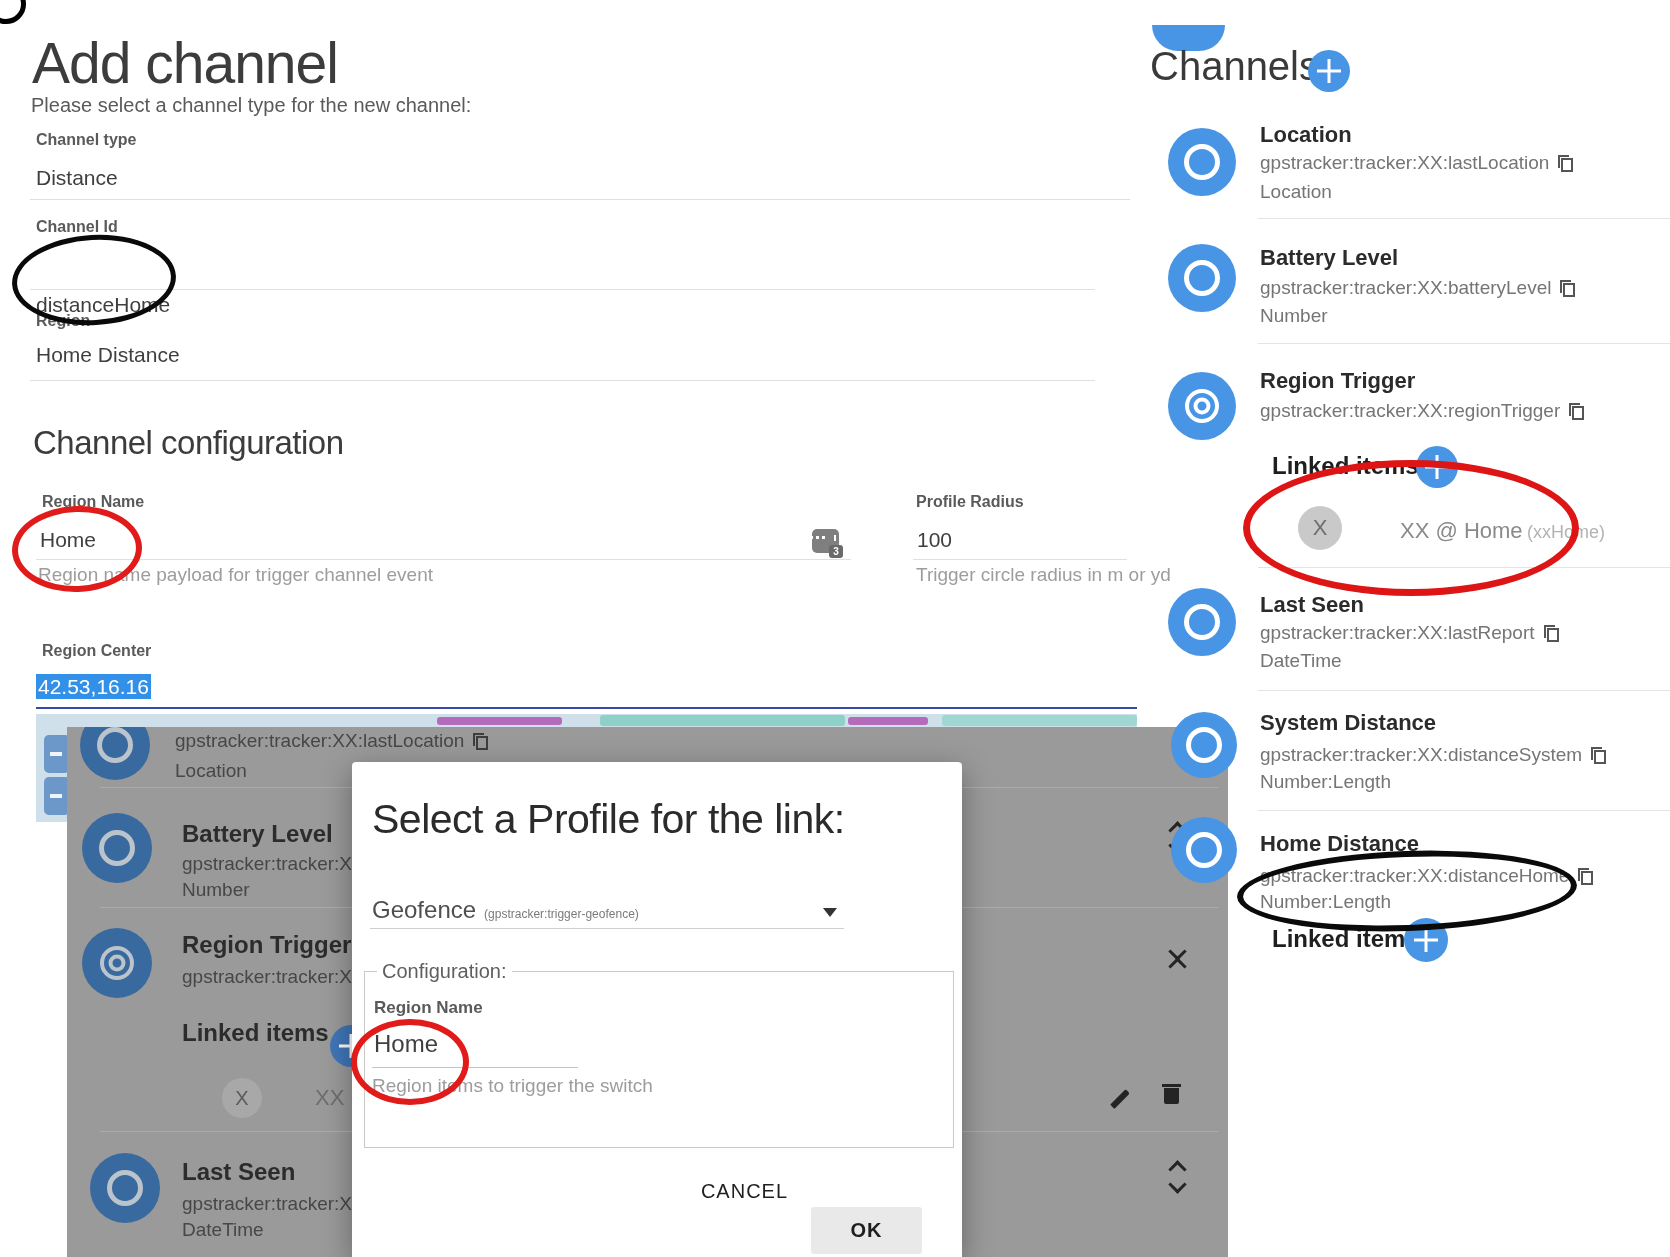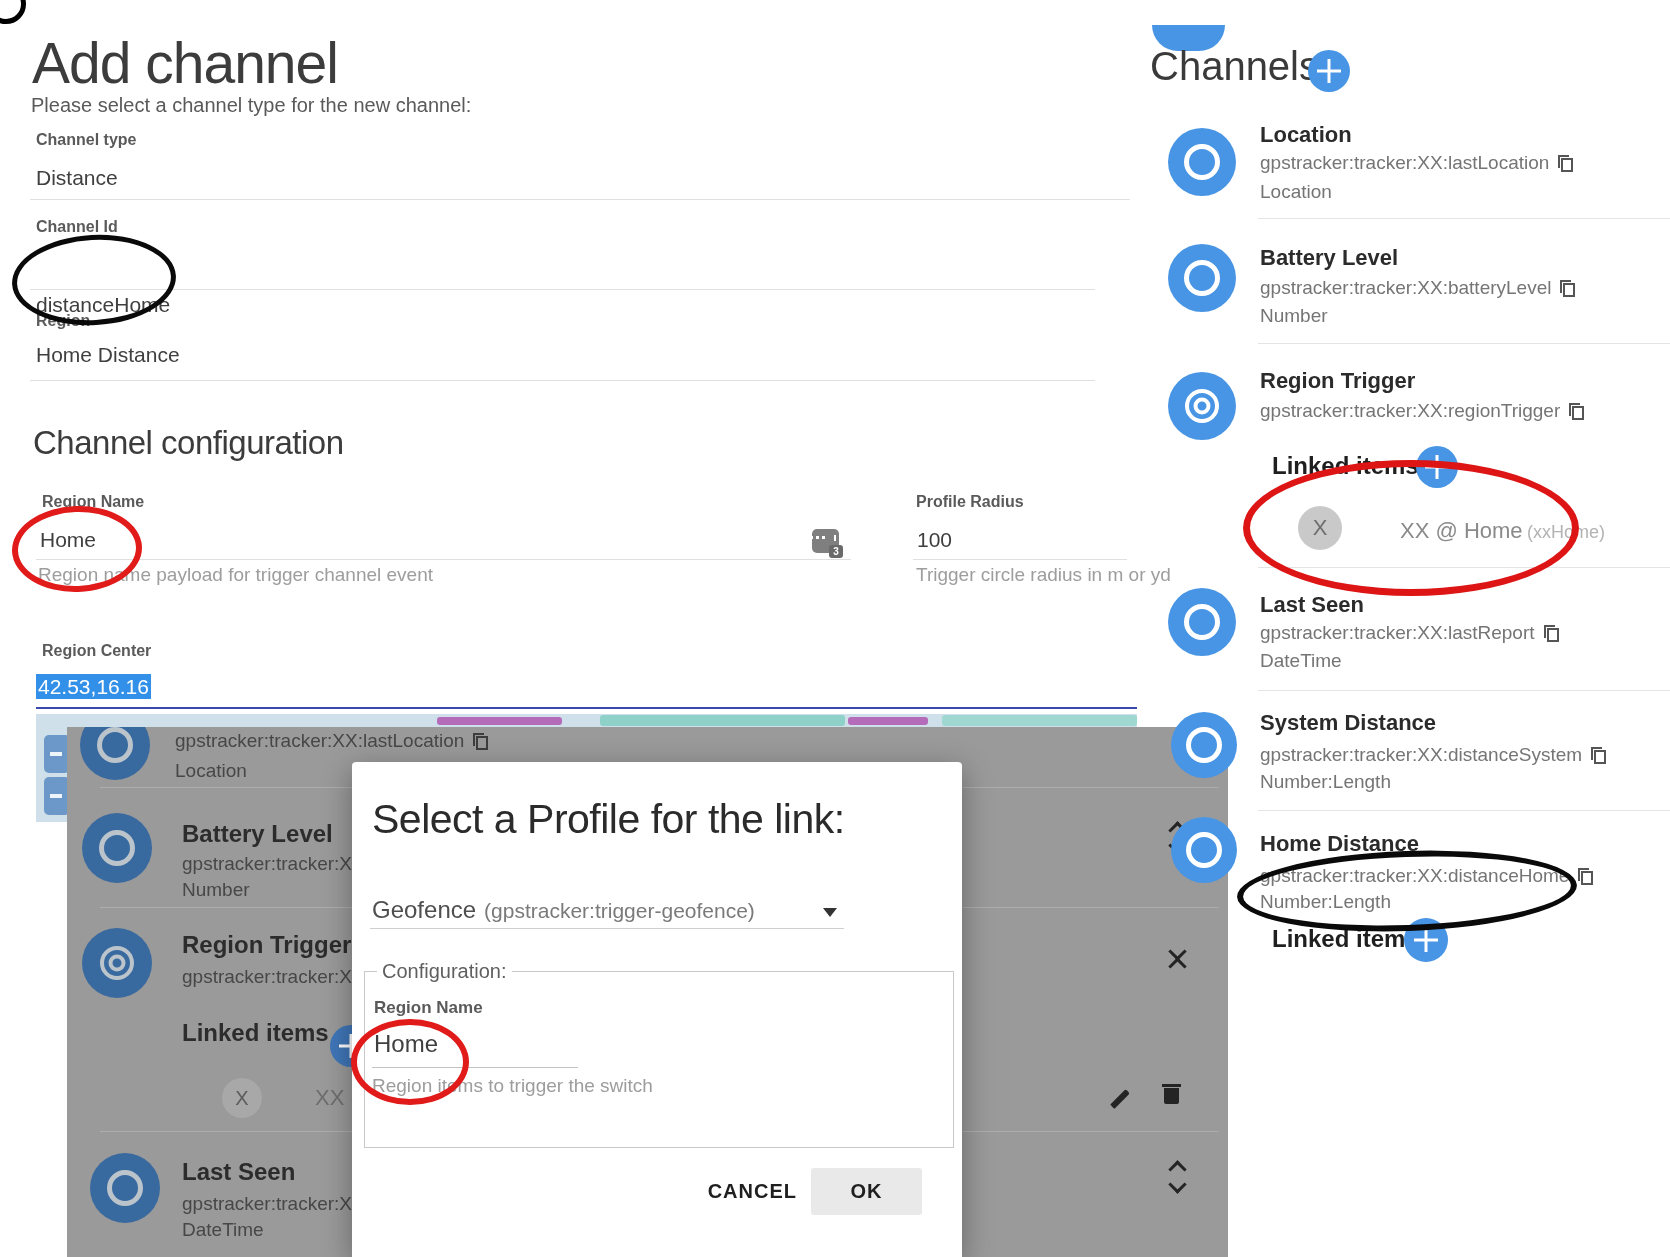--- a/index.html
+++ b/index.html
@@ -69,29 +69,29 @@
   .copy-ic{position:relative;display:inline-block;width:15px;height:17px;flex:none;}
   .copy-ic::before{content:"";position:absolute;right:0;bottom:0;width:8px;height:10px;border:2px solid currentColor;}
   .copy-ic::after{content:"";position:absolute;left:0;top:0;width:9px;height:11px;
      border-top:2px solid currentColor;border-left:2px solid currentColor;}
 
   
   .modal{background:#fff;border-radius:4px 4px 0 0;z-index:3;
          box-shadow:0 8px 30px rgba(0,0,0,0.35);}
   .modal-title{font-size:41px;font-weight:400;color:#2b2b2b;letter-spacing:-0.5px;}
   .sel-name{font-size:24px;color:#4f4f4f;}
-  .sel-uid{font-size:21px;color:#7a7a7a;text-align:right;}
+  .sel-uid{font-size:12px;color:#7a7a7a;text-align:right;}
   .dd-arrow{width:0;height:0;border-left:7px solid transparent;border-right:7px solid transparent;
             border-top:9px solid #333;}
   .fieldset{border:1px solid #c9c9c9;}
   .legend{font-size:20px;color:#5f5f5f;background:#fff;padding:0 5px;}
-  .btn-flat{font-size:20px;font-weight:bold;color:#1f1f1f;letter-spacing:1px;text-align:right;
+  .btn-flat{font-size:20px;font-weight:normal;color:#1f1f1f;letter-spacing:1px;text-align:center;
             line-height:42px;cursor:pointer;}
   .btn-ok{background:#e9e9e9;border-radius:3px;font-size:20px;font-weight:bold;color:#1f1f1f;
-          letter-spacing:1px;text-align:center;line-height:47px;cursor:pointer;}
+          letter-spacing:1px;text-align:center;line-height:47px;cursor:pointer;margin-top:39px;}
 
   
   .rp{z-index:4;}
   .rp-title{font-size:40px;font-weight:400;color:#3a3a3a;}
   .ch-circle{border-radius:50%;background:#4795e4;}
   .ch-title{font-size:22px;font-weight:bold;color:#2b2b2b;}
   .ch-sub{font-size:19px;color:#757575;display:flex;align-items:center;gap:9px;}
   .ch-type{font-size:19px;color:#757575;}
   .ch-div{height:1px;background:#e4e4e4;}
   .li-label{font-size:24px;font-weight:bold;color:#1f1f1f;}

